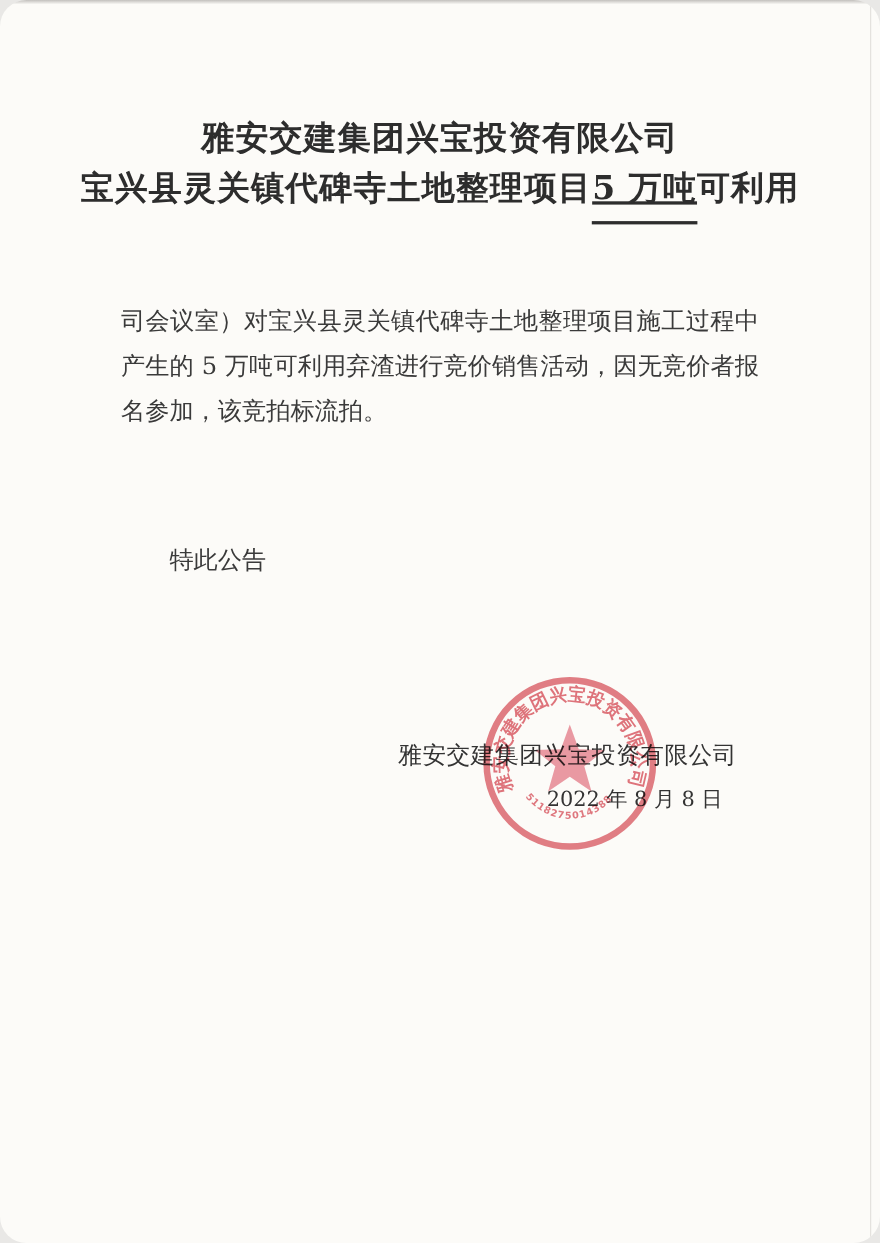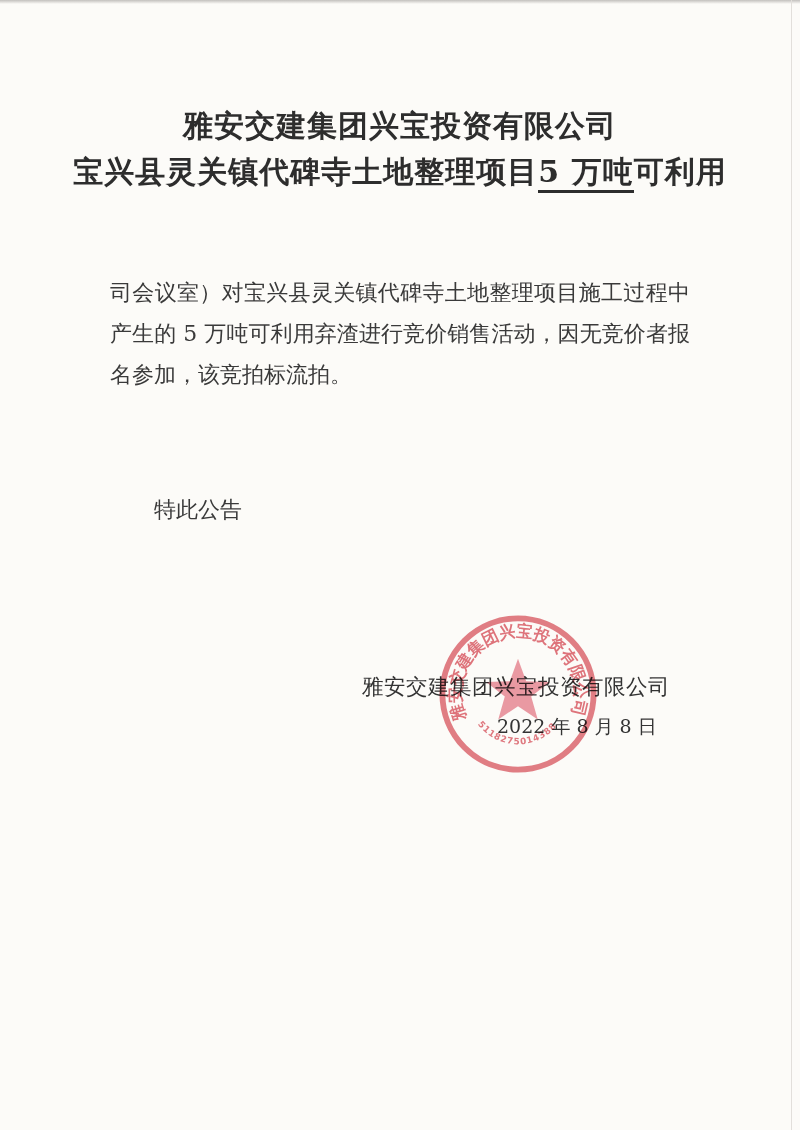--- a/index.html
+++ b/index.html
@@ -3,39 +3,41 @@
 <meta charset="utf-8">
 <style>
   html,body{margin:0;padding:0;background:#e9e8e6;}
   .page{
     position:relative;
     width:800px;height:1130px;
     margin:0 auto;
     background:#fcfbf8;
     overflow:hidden;
     font-family:"DejaVu Serif", serif;
+    border-radius:24px;
   }
   .scan-top-edge{
     position:absolute;top:0;left:0;width:800px;height:4px;
     background:linear-gradient(to bottom,#c2c0bd, rgba(252,251,248,0));
   }
   .scan-right-edge{
     position:absolute;top:0;left:791px;width:1px;height:1130px;
     background:#e2dfdb;
   }
   .title-block{
     position:absolute;top:103px;left:0;width:800px;
     text-align:center;
     font-size:30px;line-height:46px;
     font-weight:bold;color:#2d2d2d;
     letter-spacing:1px;
   }
   .underline-seg{
     border-bottom:3px solid #2d2d2d;
-    padding-bottom:1px;
+    padding-bottom:12px;
+    text-decoration:underline;
   }
   .body-block{
     position:absolute;left:110px;top:272px;width:580px;
     font-size:22px;color:#3a3a3a;
   }
   .body-line{
     height:41px;line-height:41px;
     text-align:justify;
     text-align-last:justify;
   }

